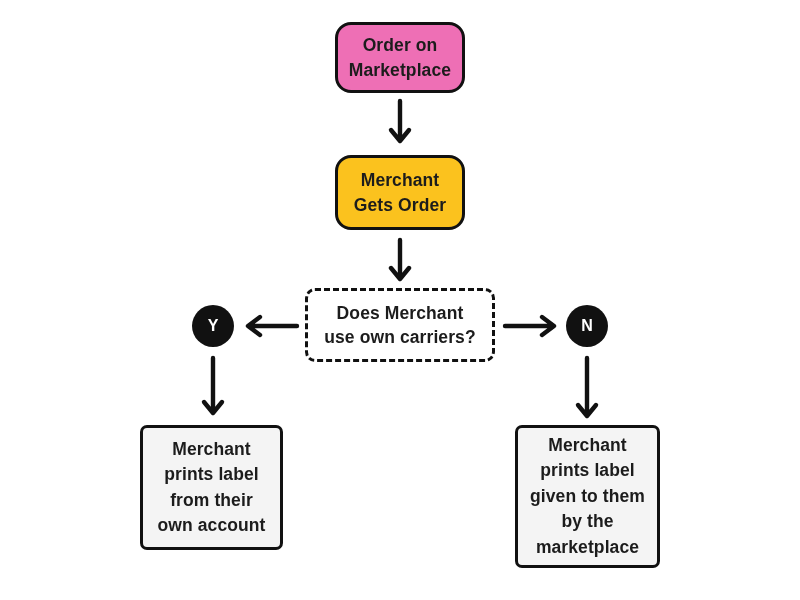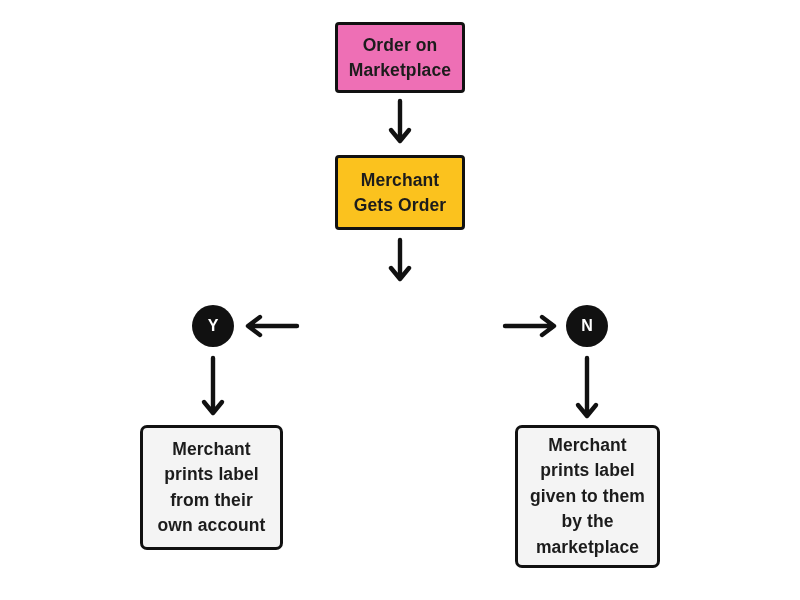--- a/index.html
+++ b/index.html
@@ -12,21 +12,21 @@
   }
   .node{
     position:absolute;
     box-sizing:border-box;
     display:flex;align-items:center;justify-content:center;
     text-align:center;
     font-weight:700;
     color:var(--text,#1c1c1c);
     white-space:pre-line;
     border:3.5px solid var(--ink,#111);
-    border-radius:4px;
+    border-radius:16px;
     font-size:17.5px;
     line-height:1.38;
     letter-spacing:.1px;
   }
   .node-order{left:335px;top:22px;width:130px;height:71px;background:var(--pink,#ee6fb5);}
   .node-merchant{left:335px;top:155px;width:130px;height:75px;background:var(--yellow,#fbc21e);}
   .node-decision{left:305px;top:288px;width:190px;height:74px;background:#ffffff;border-style:dashed;border-width:3.2px;border-radius:10px;}
   .node-result{background:var(--light,#f4f4f4);line-height:1.45;border-radius:7px;}
   .node-result-left{left:140px;top:425px;width:143px;height:125px;}
   .node-result-right{left:515px;top:425px;width:145px;height:143px;}
@@ -61,20 +61,24 @@
   <div class="node node-order">
     <span>Order on
 Marketplace</span>
   </div>
 
   <div class="node node-merchant">
     <span>Merchant
 Gets Order</span>
   </div>
 
+  <div class="node node-decision">
+    <span>Does Merchant
+use own carriers?</span>
+  </div>
 
   <div class="decision-circle circle-yes">
     <span>Y</span>
   </div>
 
   <div class="decision-circle circle-no">
     <span>N</span>
   </div>
 
   <div class="node node-result node-result-left">

